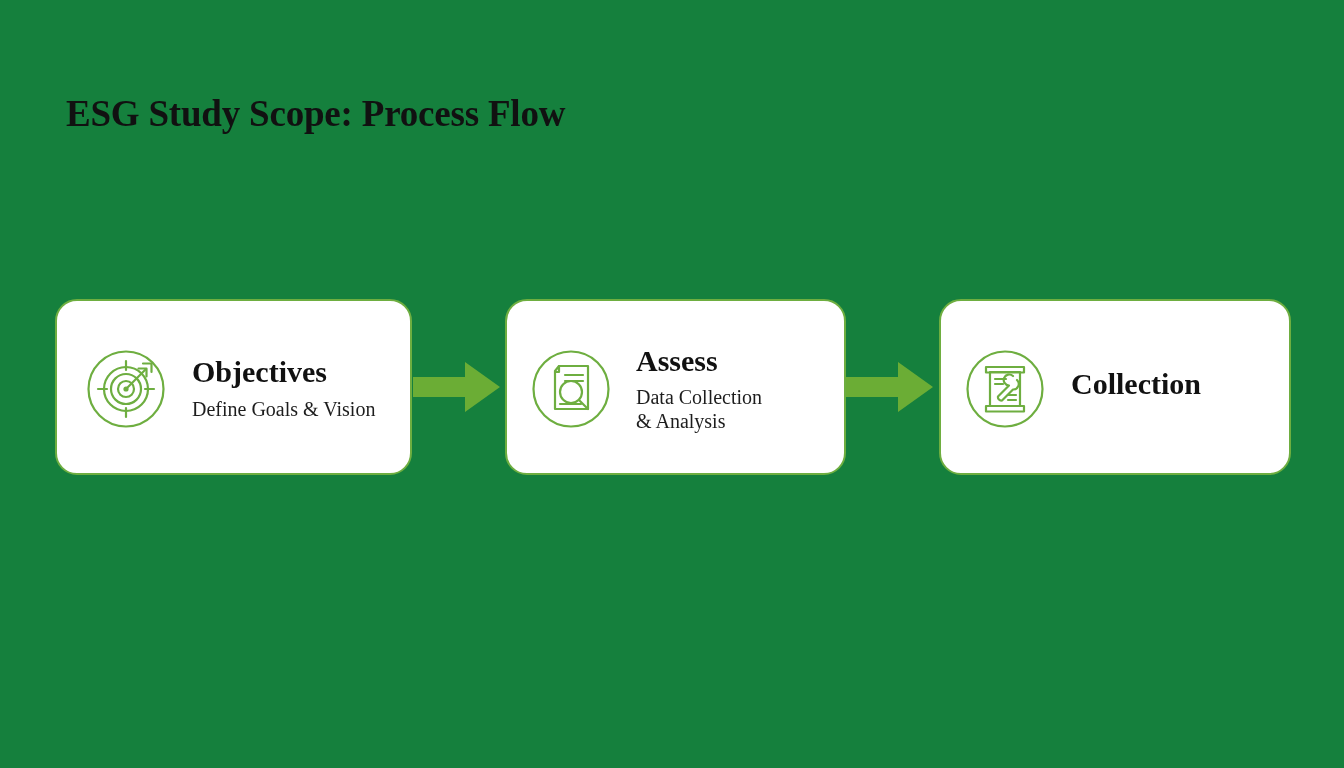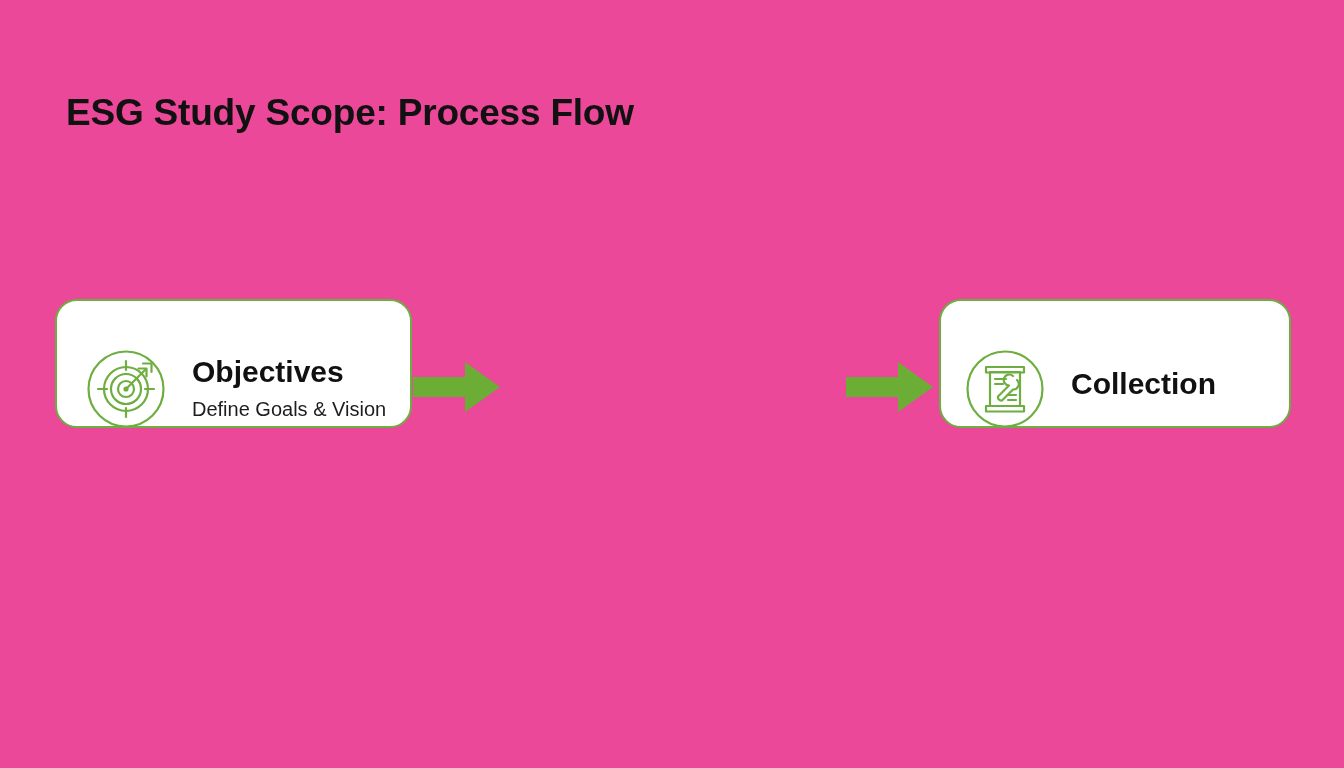--- a/index.html
+++ b/index.html
@@ -10,21 +10,22 @@
     width: 1344px;
     height: 768px;
     background: #ffffff;
     font-family: "Liberation Sans", sans-serif;
     overflow: hidden;
     position: relative;
   }
   .slide {
     position: absolute;
     inset: 0;
-    background: #ec4899;
+    background: #15803d;
+    font-family: Liberation Serif, serif;
   }
   .page-title {
     position: absolute;
     left: 66px;
     top: 92px;
     font-size: 37px;
     font-weight: bold;
     color: #111111;
     letter-spacing: -0.2px;
     white-space: nowrap;
@@ -32,21 +33,21 @@
   .flow {
     position: absolute;
     left: 0;
     top: 299px;
     width: 1344px;
     height: 178px;
   }
   .card {
     position: absolute;
     top: 0;
-    height: 129px;
+    height: 176px;
     box-sizing: border-box;
     border: 2.5px solid #6EAE40;
     border-radius: 22px;
     background: #ffffff;
     display: flex;
     align-items: center;
   }
   .card-1 { left: 55px;  width: 357px; }
   .card-2 { left: 505px; width: 341px; }
   .card-3 { left: 939px; width: 352px; }
@@ -130,20 +131,39 @@
         <div class="card-sub">Define Goals &amp; Vision</div>
       </div>
     </div>
 
     <span class="arrow arrow-1">
       <svg width="87" height="54" viewBox="0 0 87 54" fill="#6BAD35">
         <polygon points="0,17 52,17 52,2 87,27 52,52 52,37 0,37"></polygon>
       </svg>
     </span>
 
+    <div class="card card-2">
+      <span class="icon-wrap">
+        <svg width="80" height="80" viewBox="0 0 80 80" fill="none" stroke="#6EAE40" stroke-width="2.2" stroke-linecap="round" stroke-linejoin="round">
+          <circle cx="40" cy="40" r="37.5"></circle>
+          <path d="M28 17 L52 17 L57 17 L57 60 L24 60 L24 22 Z"></path>
+          <path d="M28 17 L28 23 L24 23"></path>
+          <line x1="34" y1="26" x2="52" y2="26"></line>
+          <line x1="34" y1="32" x2="52" y2="32"></line>
+          <line x1="29" y1="55" x2="50" y2="55"></line>
+          <circle cx="40" cy="43" r="11" fill="#ffffff"></circle>
+          <line x1="48" y1="51" x2="57" y2="60"></line>
+        </svg>
+      </span>
+      <div class="card-text">
+        <div class="card-title">Assess</div>
+        <div class="card-sub">Data Collection
+&amp; Analysis</div>
+      </div>
+    </div>
 
     <span class="arrow arrow-2">
       <svg width="87" height="54" viewBox="0 0 87 54" fill="#6BAD35">
         <polygon points="0,17 52,17 52,2 87,27 52,52 52,37 0,37"></polygon>
       </svg>
     </span>
 
     <div class="card card-3">
       <span class="icon-wrap">
         <svg width="80" height="80" viewBox="0 0 80 80" fill="none" stroke="#6EAE40" stroke-width="2.2" stroke-linecap="round" stroke-linejoin="round">

